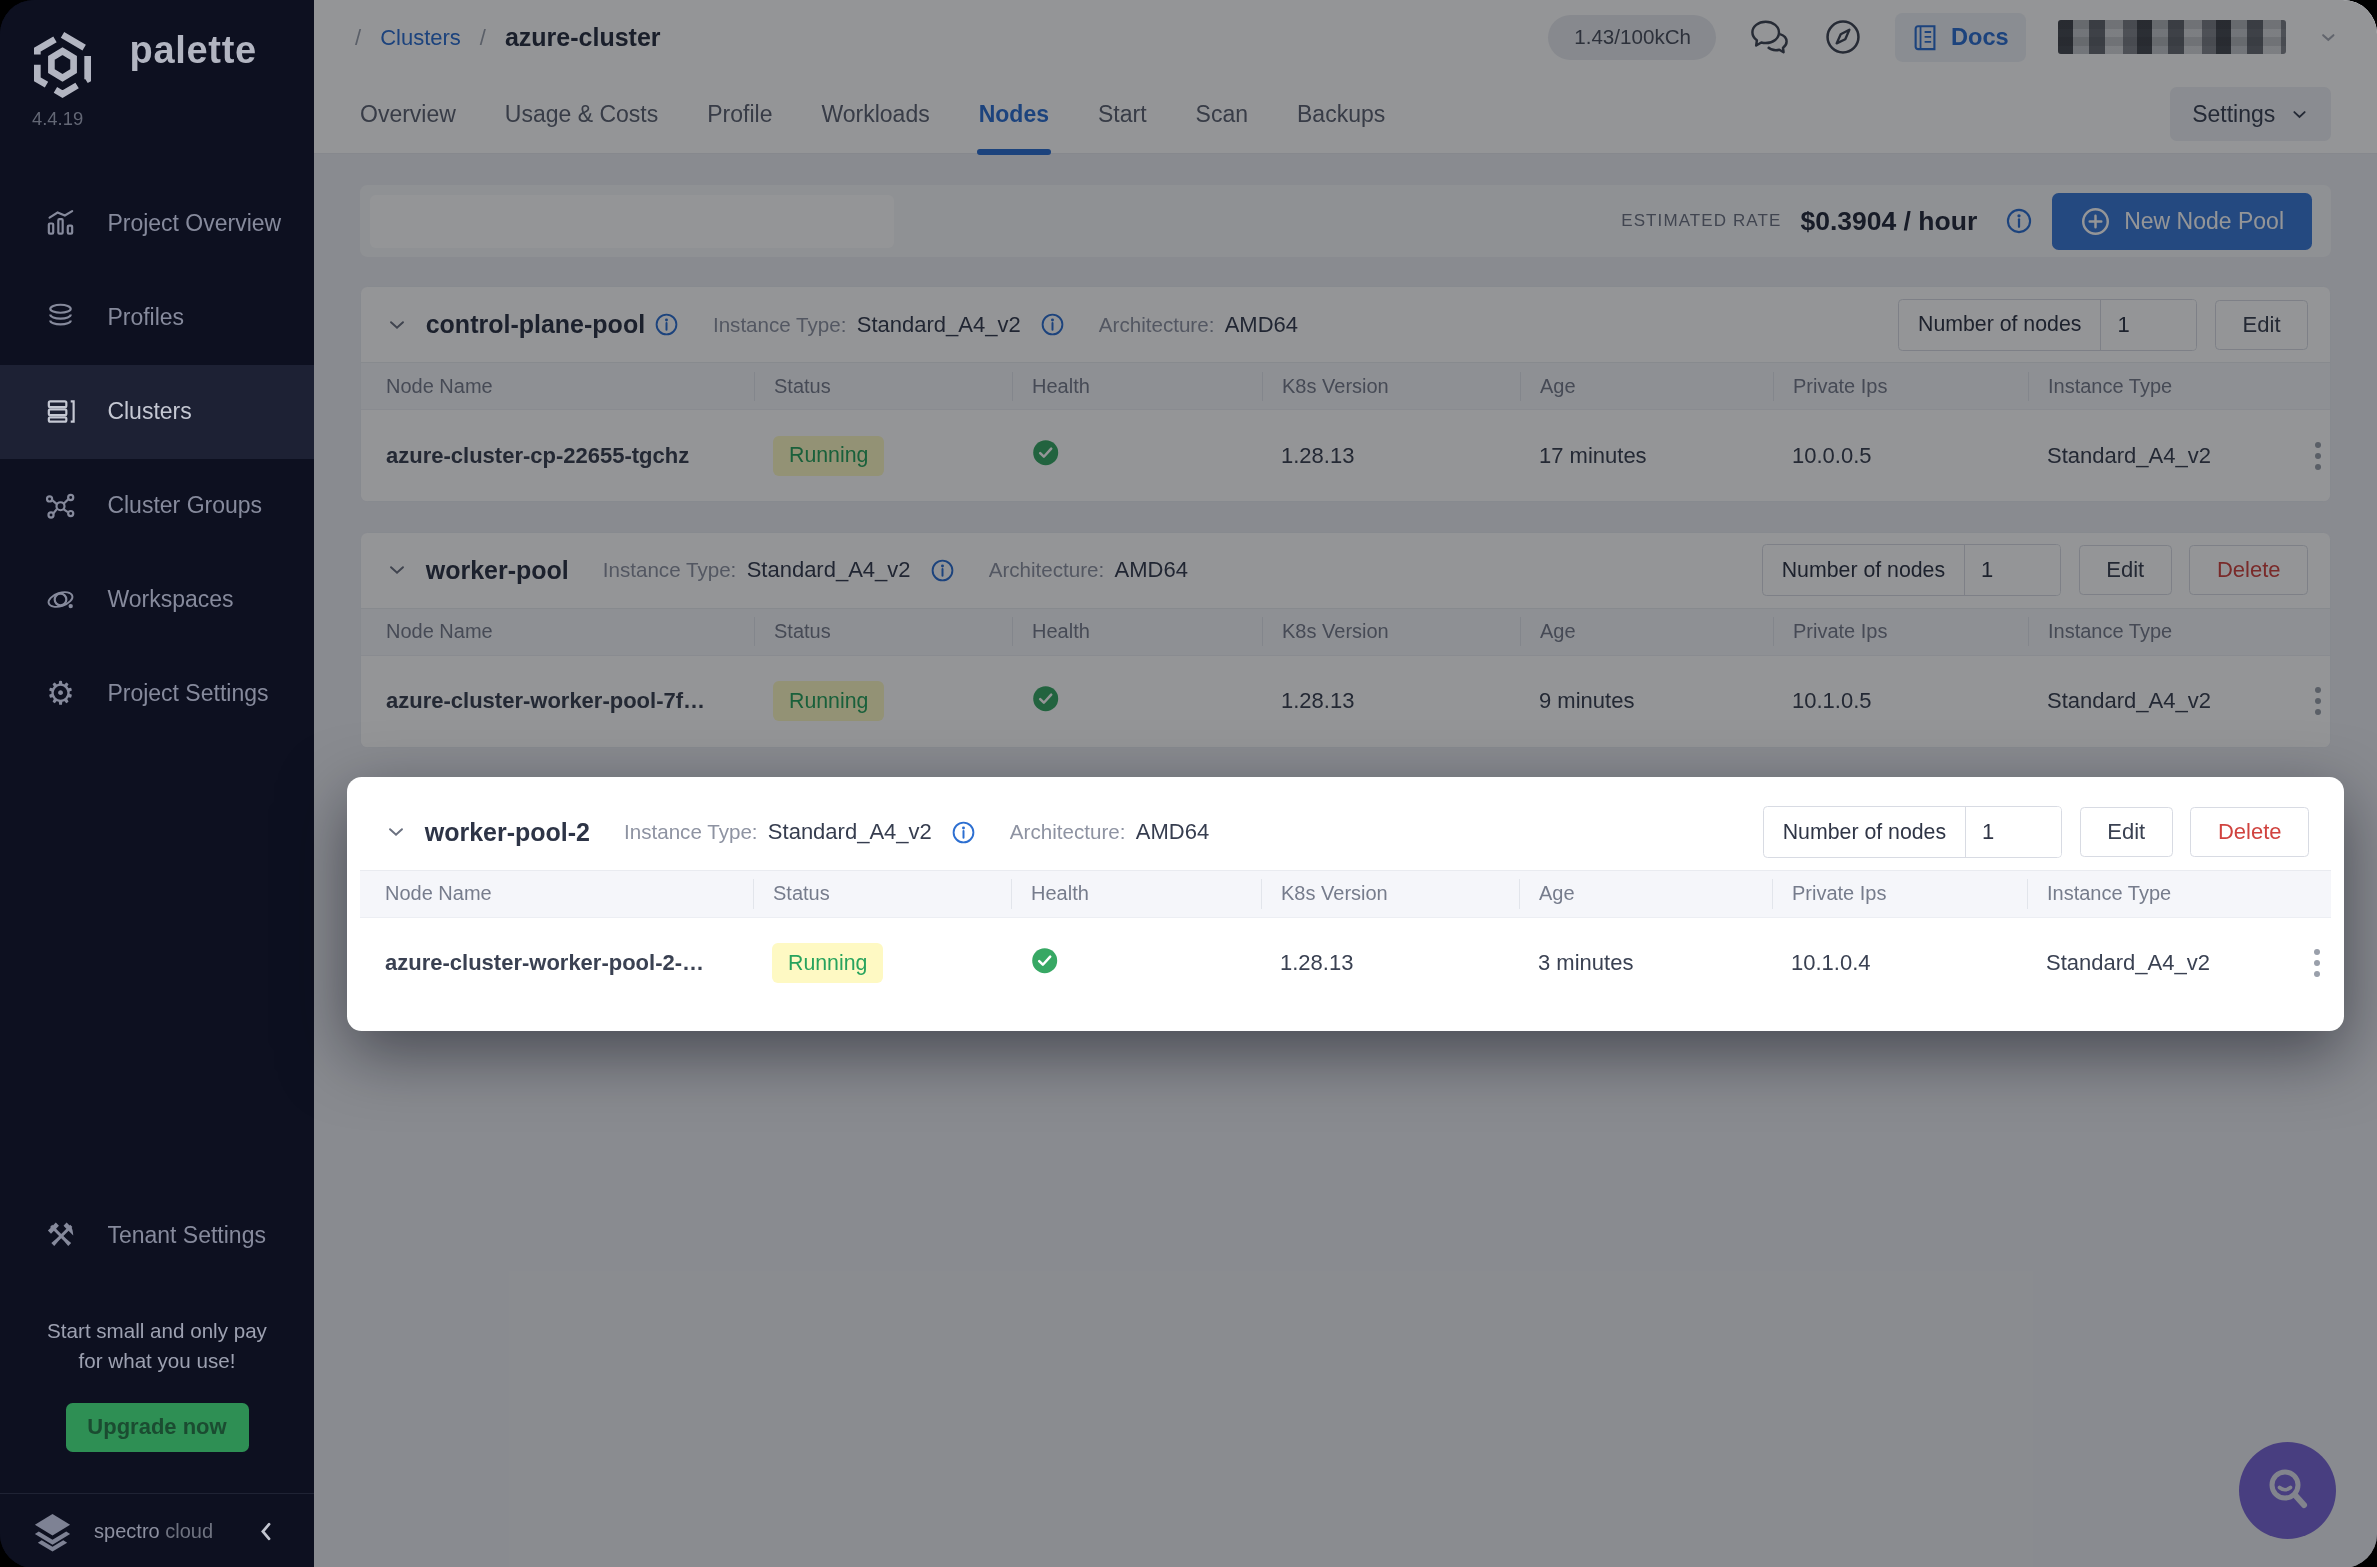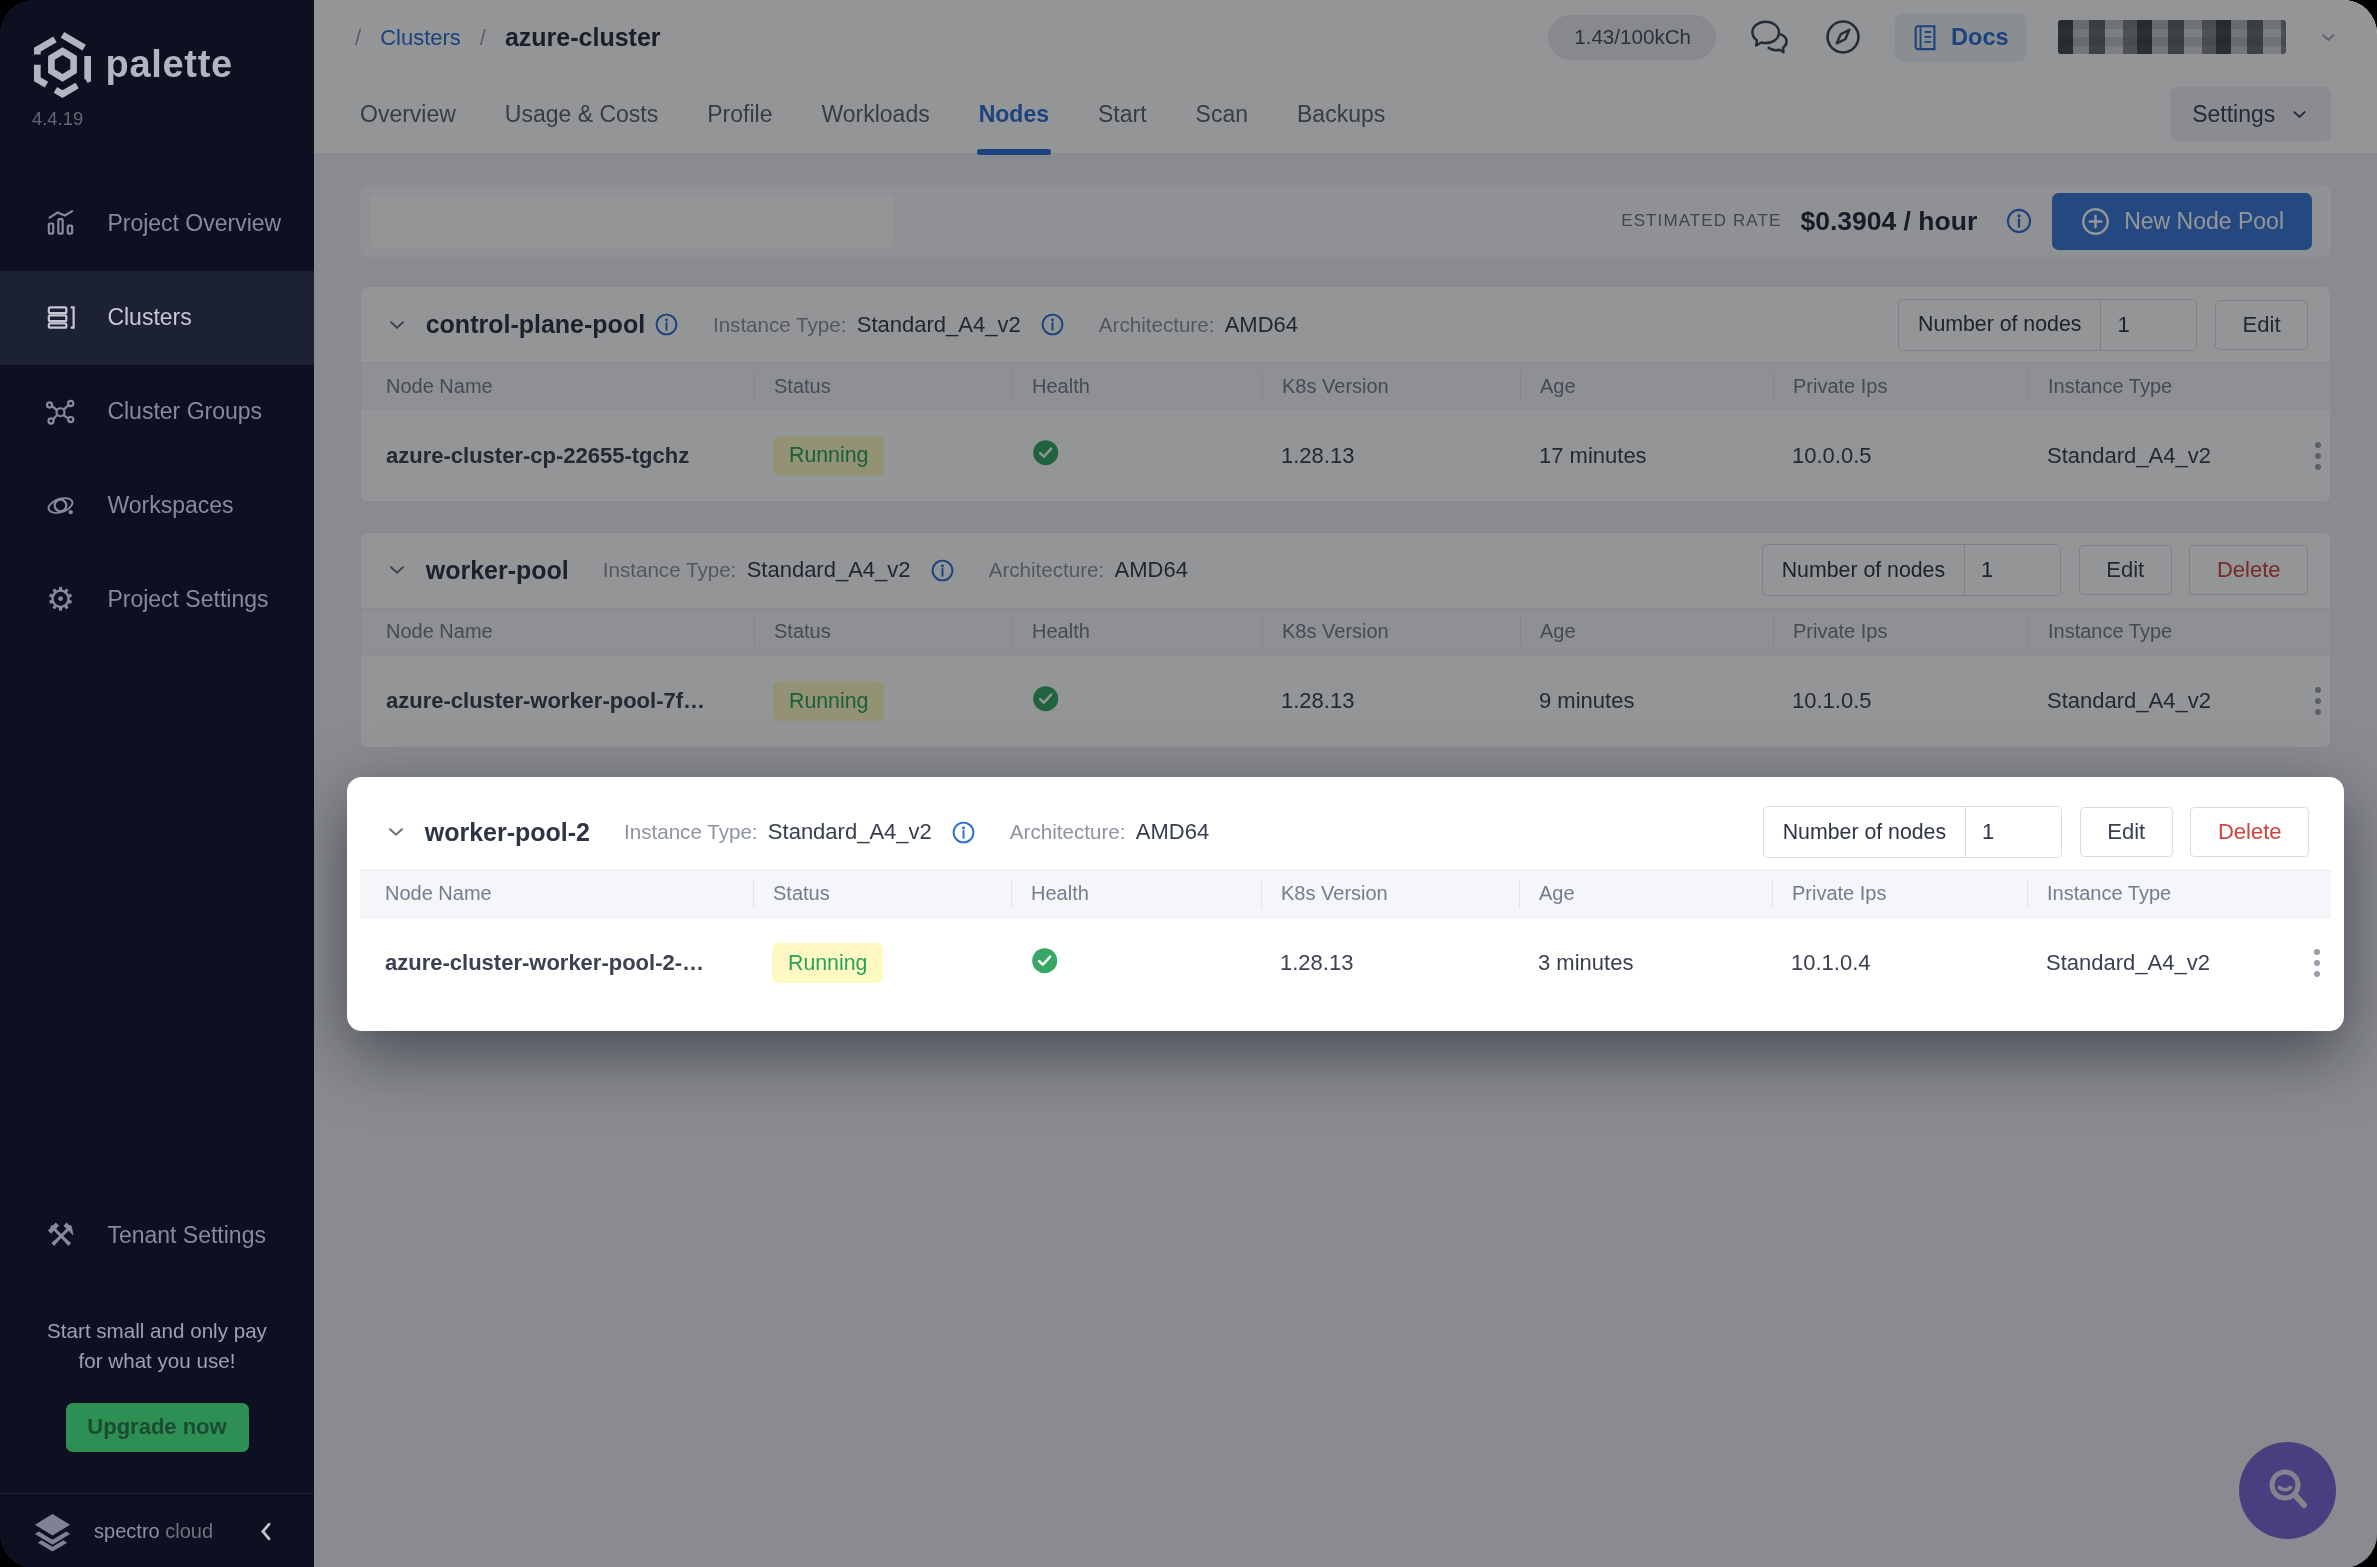--- a/index.html
+++ b/index.html
@@ -1,21 +1,21 @@
 <!DOCTYPE html>
 <html style="font-size:11.8px"><head>
 <meta charset="utf-8">
 <style>
   html,body{margin:0;padding:0;background:#000;}
   body{width:2377px;height:1568px;font-family:"Liberation Sans","DejaVu Sans",sans-serif;-webkit-font-smoothing:antialiased;}
   .screen{position:relative;width:2377px;height:1568px;border-radius:34px;overflow:hidden;display:flex;background:#0d1020;}
 
   
   .sidebar{width:314px;flex:0 0 314px;background:#0d1020;display:flex;flex-direction:column;color:#868a9c;}
-  .logo-block{padding:29.4px 0 0 26.5px;display:flex;align-items:center;gap:8px;}
+  .logo-block{padding:29.4px 0 0 26.5px;display:flex;gap:32px;}
   .logo-text{font-size:38px;font-weight:600;color:#b2b5c1;letter-spacing:0.7px;}
   .version{margin:7.4px 0 0 32px;font-size:18.4px;color:#636775;}
   .nav{margin-top:47px;display:flex;flex-direction:column;}
   .nav-item{height:94px;display:flex;align-items:center;gap:29.4px;padding-left:43px;font-size:23px;color:#868a9c;cursor:pointer;}
   .nav-item svg,.nav-item .glyph{flex:0 0 35px;width:35px;text-align:center;}
   .nav-item.active{background:#1d2134;color:#c5c8d3;}
   .glyph{font-size:32px;line-height:35px;color:#868a9c;}
   .sidebar-bottom{margin-top:auto;display:flex;flex-direction:column;}
   .tagline{margin:34px 22px 0;text-align:center;font-size:20.6px;line-height:1.45;color:#9da1b1;}
   .upgrade-btn{margin:26.5px auto 41px;width:183px;height:49px;border:none;border-radius:6.6px;background:#2e8f54;color:#1b4c31;font-size:22px;font-weight:600;font-family:inherit;cursor:pointer;}
@@ -109,20 +109,28 @@
 
     <nav class="nav">
       <div class="nav-item">
         <svg width="35" height="35" viewBox="0 0 48 48" fill="none">
           <rect x="8" y="24" width="6" height="14" rx="1.5" stroke="#868a9c" stroke-width="3"></rect>
           <rect x="21" y="18" width="6" height="20" rx="1.5" stroke="#868a9c" stroke-width="3"></rect>
           <rect x="34" y="27" width="6" height="11" rx="1.5" stroke="#868a9c" stroke-width="3"></rect>
           <path d="M9 16 L20 9 L30 13 L40 7" stroke="#868a9c" stroke-width="3" stroke-linecap="round"></path>
         </svg>
         <span>Project Overview</span>
+      </div>
+      <div class="nav-item">
+        <svg width="35" height="35" viewBox="0 0 48 48" fill="none">
+          <ellipse cx="24" cy="12" rx="14" ry="5.5" stroke="#868a9c" stroke-width="3"></ellipse>
+          <path d="M10 20 c0 3 6.3 5.5 14 5.5 s14 -2.5 14 -5.5" stroke="#868a9c" stroke-width="3"></path>
+          <path d="M10 28 c0 3 6.3 5.5 14 5.5 s14 -2.5 14 -5.5" stroke="#868a9c" stroke-width="3"></path>
+        </svg>
+        <span>Profiles</span>
       </div>
       <div class="nav-item active">
         <svg width="35" height="35" viewBox="0 0 48 48" fill="none">
           <rect x="8" y="10" width="24" height="8" rx="2" stroke="#c5c8d3" stroke-width="3"></rect>
           <rect x="8" y="21" width="24" height="8" rx="2" stroke="#c5c8d3" stroke-width="3"></rect>
           <rect x="8" y="32" width="24" height="6" rx="2" stroke="#c5c8d3" stroke-width="3"></rect>
           <path d="M38 10 h4 v28 h-4" stroke="#c5c8d3" stroke-width="3" fill="none"></path>
         </svg>
         <span>Clusters</span>
       </div>

